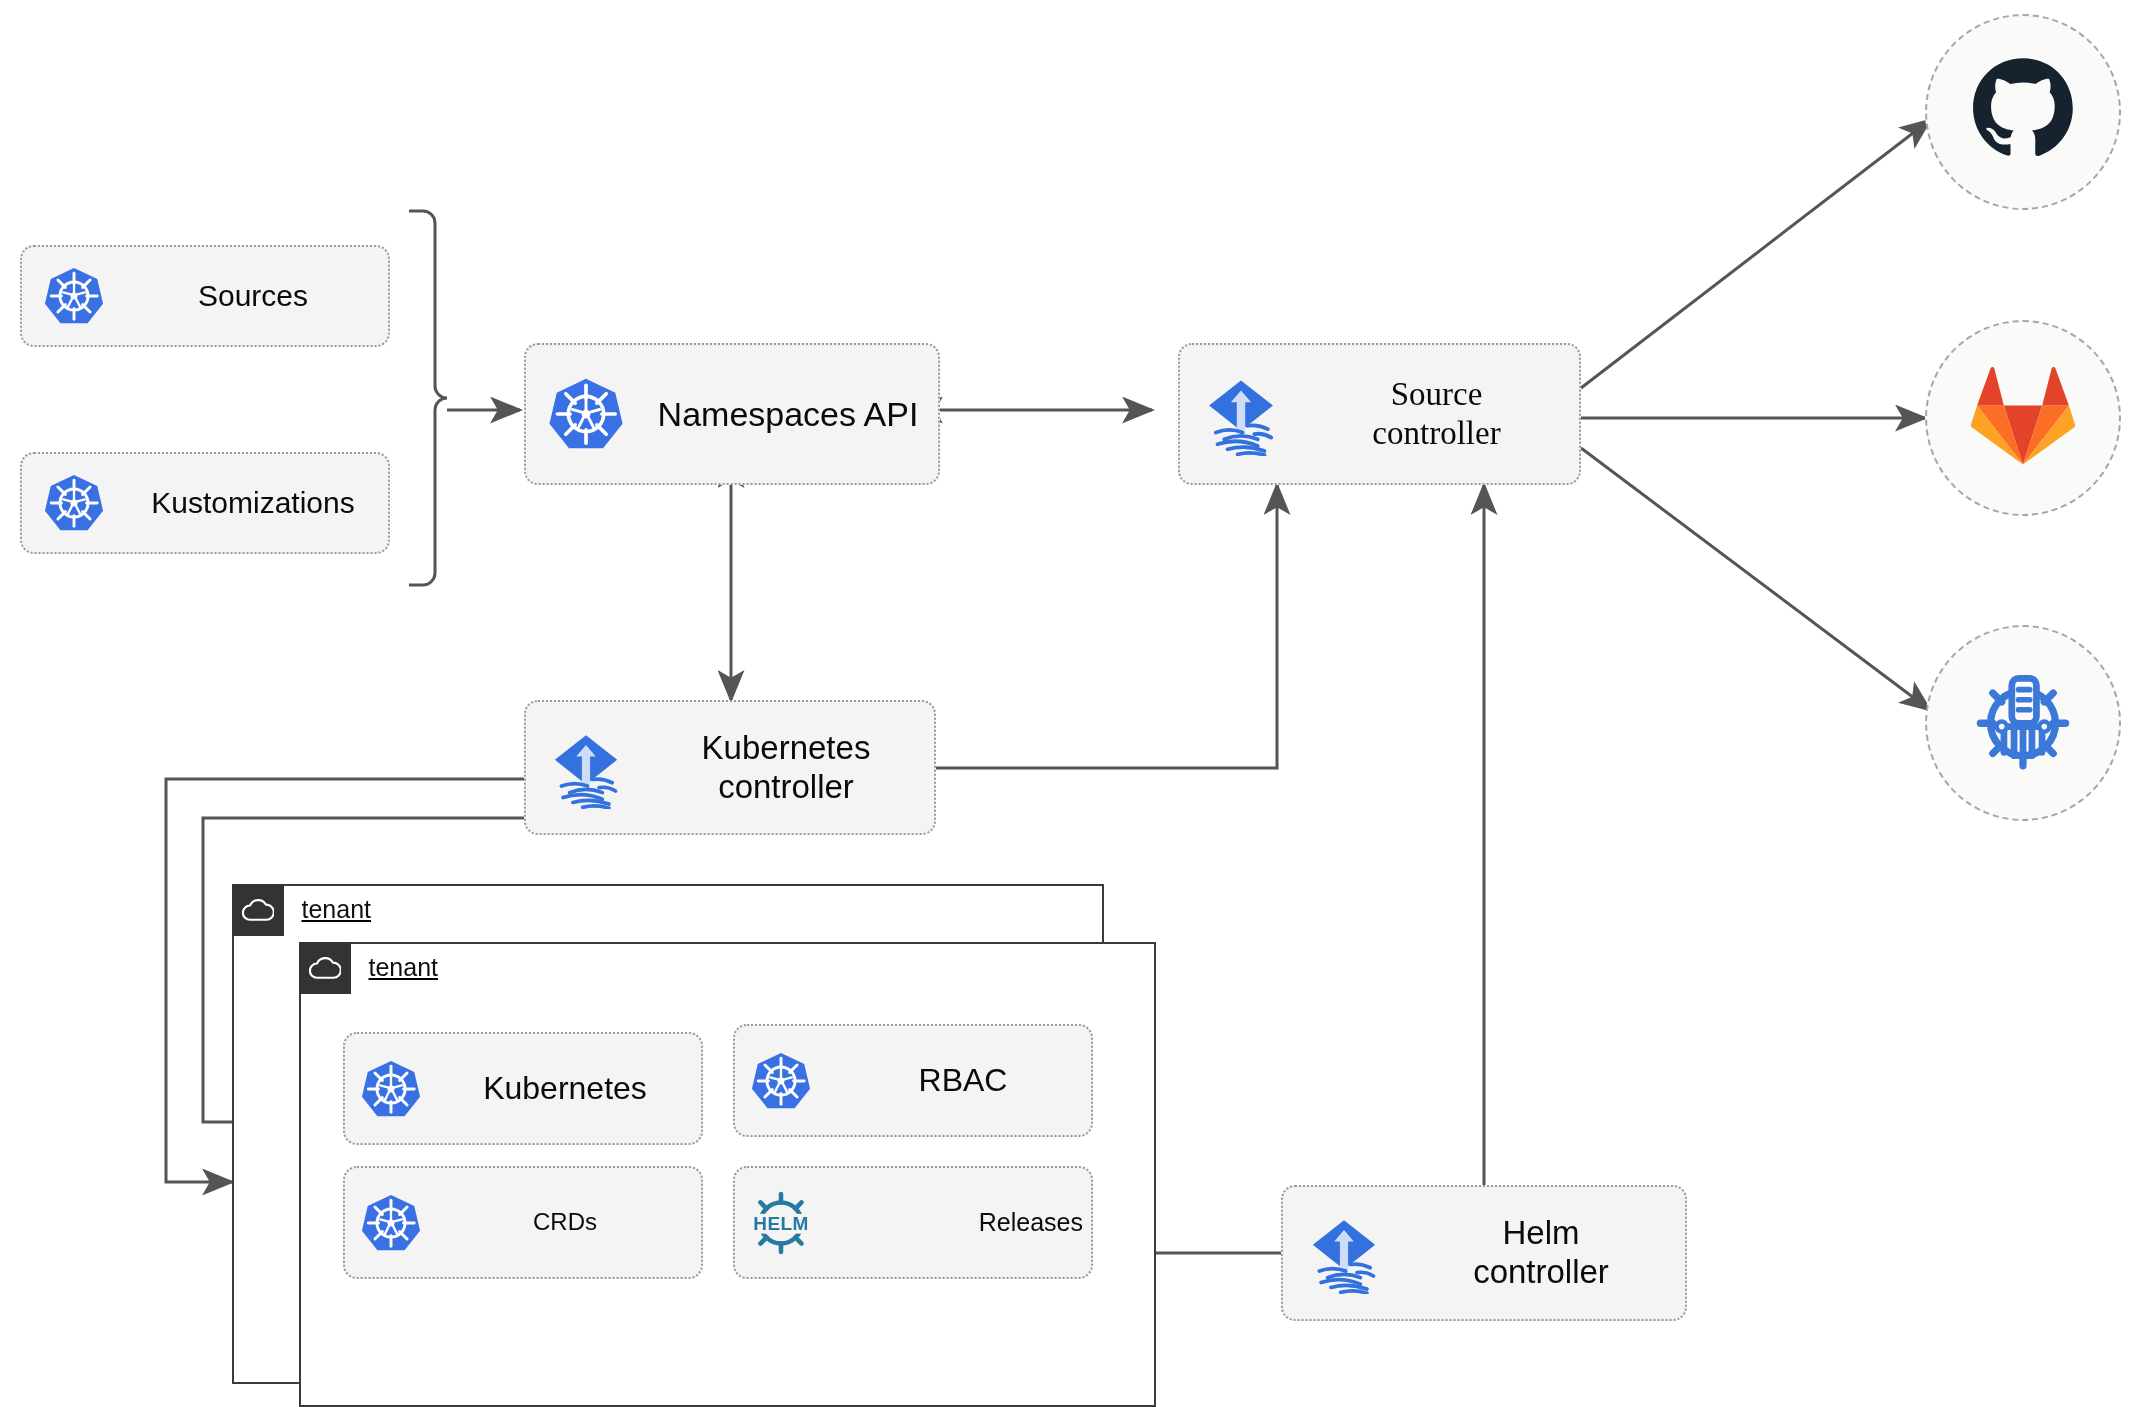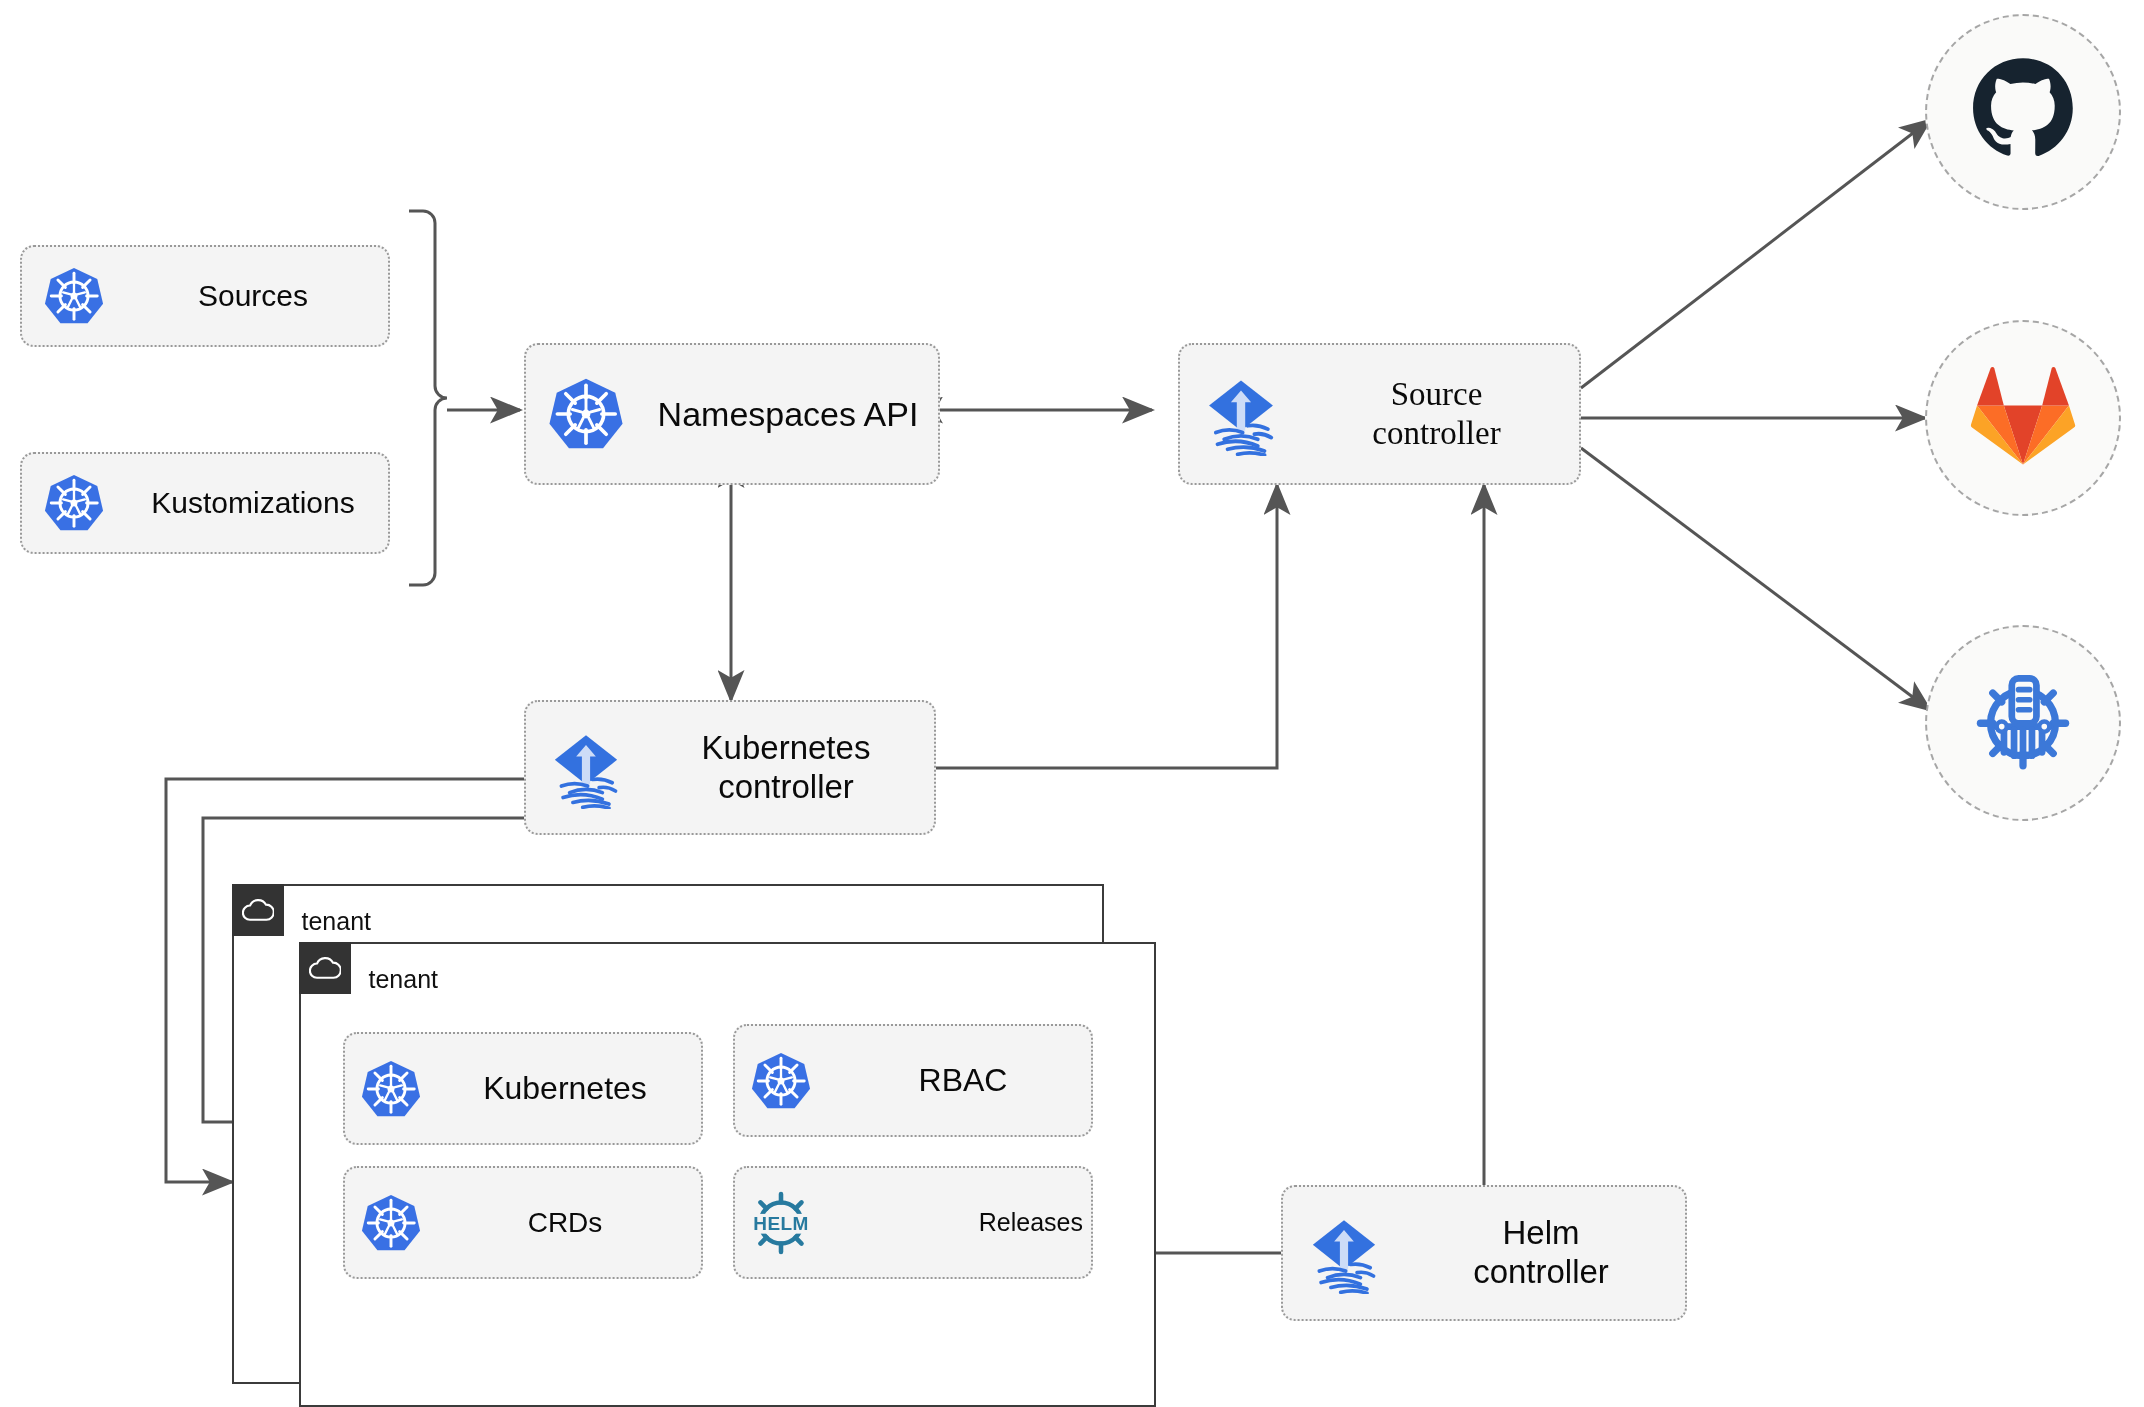--- a/index.html
+++ b/index.html
@@ -42,21 +42,21 @@
   
   .tenant{
     position:absolute;
     background:#ffffff;
     border:2.5px solid #3b3b3b;
     box-sizing:border-box;
   }
   .tenant-head{
     position:absolute;left:-2.5px;top:-2.5px;
     height:52px;
-    display:flex;align-items:flex-end;
+    display:flex;align-items:center;text-decoration:underline;
   }
   .tenant-badge{
     width:52px;height:52px;background:#333333;
     display:flex;align-items:center;justify-content:center;
     flex:0 0 auto;
   }
   .tenant-name{
     color:#111;font-size:25px;padding-left:18px;white-space:nowrap;
   }
 </style>
@@ -405,21 +405,21 @@
           </g>
           <g fill="none" stroke="#ffffff" stroke-width="2.4" stroke-linecap="round">
             <line x1="32" y1="20.5" x2="32" y2="29"></line>
               <line x1="43.2" y1="28.3" x2="35.4" y2="30.4"></line>
             <line x1="38.6" y1="44" x2="34.2" y2="35.1"></line>
               <line x1="25.4" y1="44" x2="29.8" y2="35.1"></line>
             <line x1="20.8" y1="28.3" x2="28.6" y2="30.4"></line>
           </g>
         </svg>
       </span>
-      <span class="lbl" style="font-size:28px;">CRDs</span>
+      <span class="lbl" style="font-size:24px;">CRDs</span>
     </div>
 
     <div class="node" style="left:432px;top:222px;width:360px;height:113px;">
       <span class="ico" style="width:92px;">
         <svg width="76" height="76" viewBox="0 0 100 100">
           <g fill="none" stroke="#277a9f" stroke-width="6" stroke-linecap="round">
             <circle cx="50" cy="50" r="27"></circle>
             <line x1="50" y1="12" x2="50" y2="23"></line>
             <line x1="50" y1="77" x2="50" y2="88"></line>
             <line x1="12" y1="50" x2="23" y2="50"></line>

